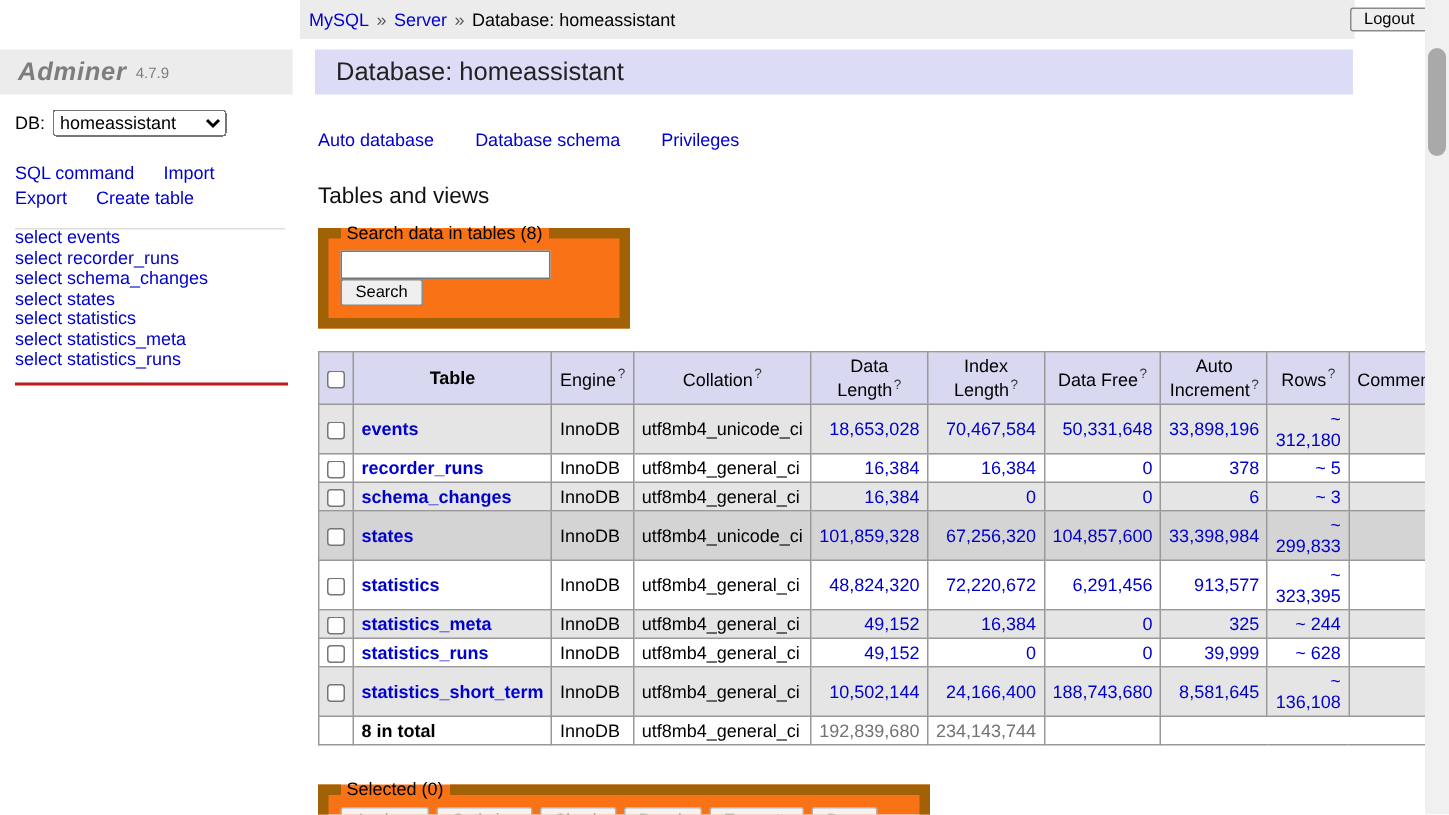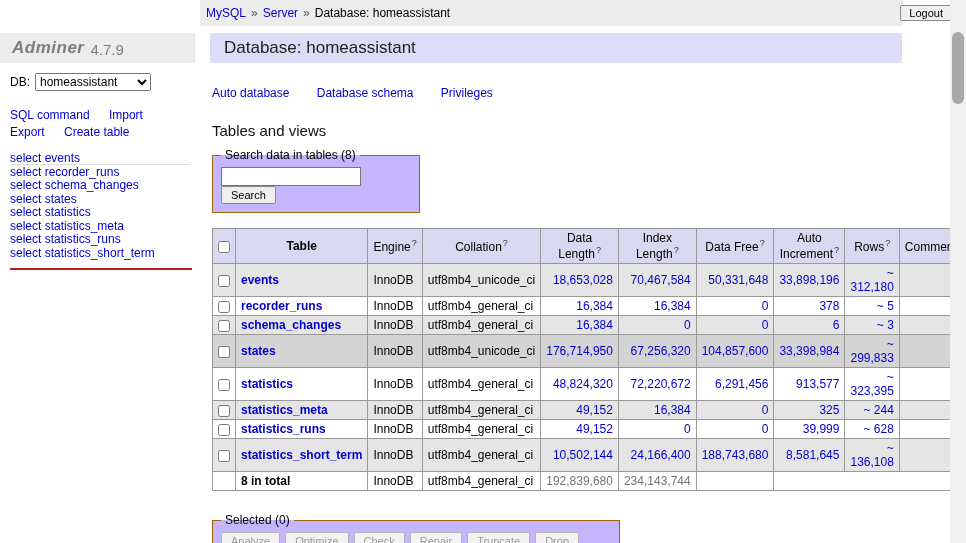--- a/index.html
+++ b/index.html
@@ -13,24 +13,24 @@
 
   
   .lang-row { position:absolute; left:8px; top:6px; display:flex; align-items:center; gap:6px; }
   .lang-row select { width:110px; height:18px; font-size:12px; }
 
   
   .sidebar { position:absolute; left:0; top:0; width:200px; height:543px; background:#fff; }
   .logo-bar { position:absolute; left:0; top:33px; width:195px; height:30px;
               background:#ececec; display:flex; align-items:center; padding-left:12px; }
   .logo-name { font-size:17px; font-weight:bold; font-style:italic; color:#7d7d7d; letter-spacing:0.5px; }
-  .logo-ver { font-size:15px; color:#7d7d7d; margin-left:6px; margin-top:3px; }
+  .logo-ver { font-size:10px; color:#7d7d7d; margin-left:6px; margin-top:3px; }
   .db-row { position:absolute; left:10px; top:73px; display:flex; align-items:center; gap:5px; }
   .db-row select { width:116px; height:18px; font-size:12px; }
-  .side-actions { position:absolute; left:10px; top:108px; width:180px; padding-bottom:22px; border-bottom:1px solid #ddd; }
+  .side-actions { position:absolute; left:10px; top:108px; width:180px; padding-bottom:10px; border-bottom:1px solid #ddd; }
   .side-actions p { margin-bottom:3px; }
   .side-actions a { margin-right:16px; }
   .side-tables { position:absolute; left:10px; top:152px; width:182px; padding-bottom:8px; border-bottom:2px solid #b91c1c; }
   .side-tables a { display:block; line-height:13px; margin-bottom:0.5px; }
 
   
   .breadcrumb { position:absolute; left:200px; top:0; width:703px; height:26px;
                 background:#ececec; display:flex; align-items:center; padding-left:6px; }
   .breadcrumb .sep { color:#555; margin:0 5px; }
   .logout-btn { position:absolute; right:14px; top:5px; font-size:11px; padding:1px 8px;
@@ -41,21 +41,21 @@
   .scroll-thumb { position:absolute; left:2px; top:32px; width:12px; height:72px; background:#a9a9a9; border-radius:6px; }
 
   
   .main { position:absolute; left:210px; top:33px; width:700px; }
   .title-bar { width:692px; height:30px; background:#dcdcf6; display:flex; align-items:center; padding-left:14px; }
   .title-bar h2 { font-size:17px; font-weight:normal; color:#222; }
   .nav-links { margin-top:23px; margin-left:2px; }
   .nav-links a { margin-right:24px; }
   h3.section { margin-top:22px; margin-left:2px; font-size:15px; font-weight:normal; color:#111; }
 
-  fieldset { border:1px solid #a16207; padding:5px 8px 8px 8px; background:#c4b5fd; }
+  fieldset { border:7px solid #a16207; padding:5px 8px 8px 8px; background:#f97316; }
   legend { font-size:12px; padding:0 4px; }
 
   .search-fs { margin-top:9px; margin-left:2px; width:208px; }
   .search-fs input[type=text] { width:140px; height:19px; border:1px solid #767676; font-size:12px; padding:0 3px; }
   .btn { font-size:11px; padding:2px 9px; background:#efefef; border:1px solid #8a8a8a; border-radius:2px; color:#000; cursor:pointer; }
   .btn.disabled { color:#9b9b9b; border-color:#b5b5b5; background:#f3f3f3; cursor:default; }
 
   
   table.db { border-collapse:collapse; margin-top:15px; margin-left:2px; }
   table.db th, table.db td { border:1px solid #999; padding:2px 5px; font-size:12px; height:19px; }
@@ -121,21 +121,20 @@
     </p>
   </div>
   <div class="side-tables">
     <a>select events</a>
     <a>select recorder_runs</a>
     <a>select schema_changes</a>
     <a>select states</a>
     <a>select statistics</a>
     <a>select statistics_meta</a>
     <a>select statistics_runs</a>
-    <a>select statistics_short_term</a>
   </div>
 </div>
 
 <div class="main">
   <div class="title-bar">
     <h2>Database: homeassistant</h2>
   </div>
 
   <div class="nav-links">
     <a>Auto database</a>
@@ -212,21 +211,21 @@
       <td class="num"><a>0</a></td>
       <td class="num"><a>6</a></td>
       <td class="num"><a>~ 3</a></td>
       <td></td>
     </tr>
     <tr class="hov">
       <td class="chk"><input type="checkbox" style=""></td>
       <td class="tname"><a>states</a></td>
       <td class="plain">InnoDB</td>
       <td class="plain">utf8mb4_unicode_ci</td>
-      <td class="num"><a>176,714,950</a></td>
+      <td class="num"><a>101,859,328</a></td>
       <td class="num"><a>67,256,320</a></td>
       <td class="num"><a>104,857,600</a></td>
       <td class="num"><a>33,398,984</a></td>
       <td class="num"><a>~ 299,833</a></td>
       <td></td>
     </tr>
     <tr>
       <td class="chk"><input type="checkbox" style=""></td>
       <td class="tname"><a>statistics</a></td>
       <td class="plain">InnoDB</td>

